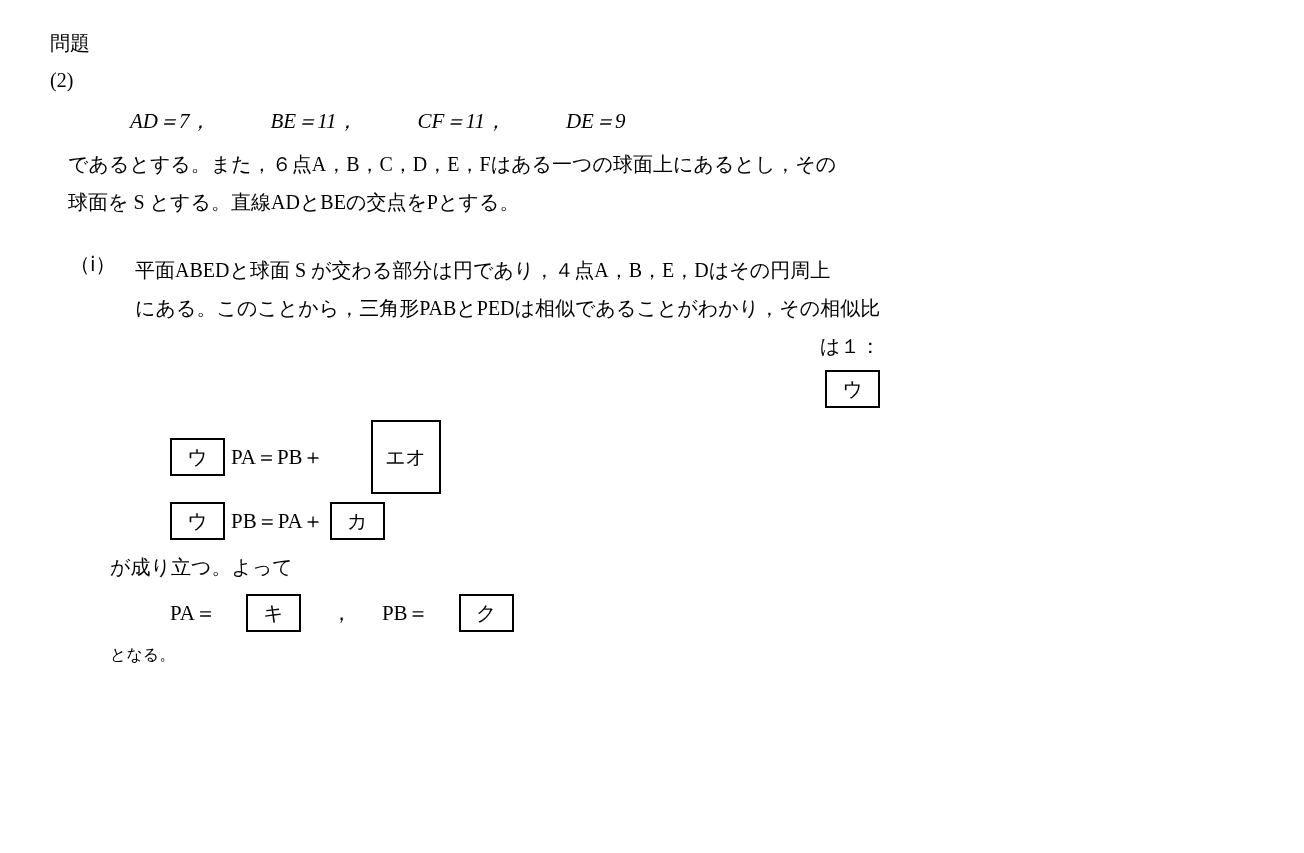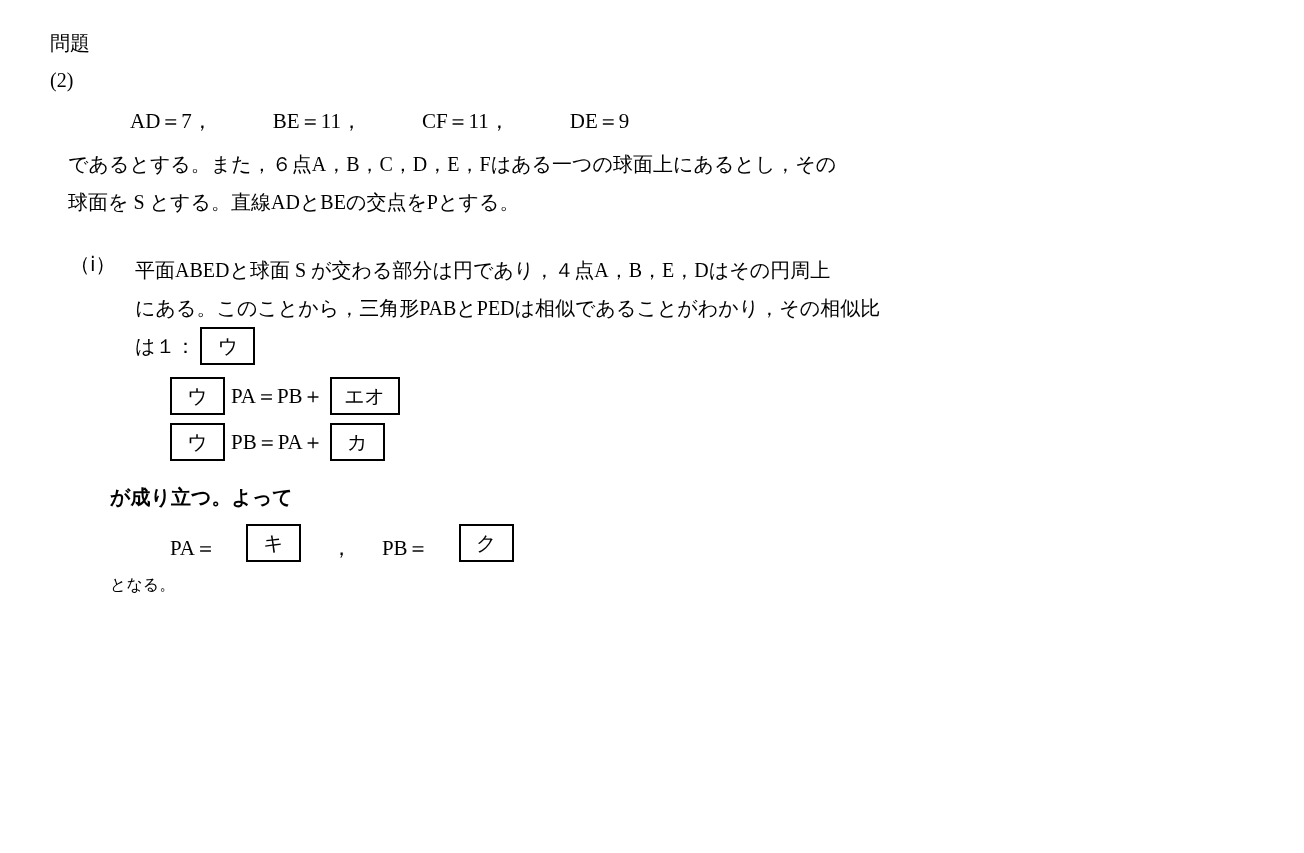--- a/index.html
+++ b/index.html
@@ -43,20 +43,21 @@
       font-size: 20px;
       line-height: 1.8;
     }
 
     .equations-line {
       display: flex;
       align-items: center;
       gap: 60px;
       margin: 10px 0 10px 80px;
       font-size: 21px;
+      font-style: italic;
     }
 
     .description-text {
       font-size: 20px;
       line-height: 1.9;
       margin-left: 18px;
       margin-bottom: 20px;
     }
 
     .sub-problem {
@@ -91,25 +92,26 @@
       vertical-align: middle;
       font-size: 20px;
       line-height: 1.5;
     }
 
     .answer-box-wide {
       display: inline-block;
       border: 2px solid #000;
       min-width: 70px;
       min-height: 35px;
-      padding: 2px 12px;
+      padding: 20px 12px;
       text-align: center;
       vertical-align: middle;
       font-size: 20px;
       line-height: 1.5;
+      margin-left: 41px;
     }
 
     .formula-line {
       display: flex;
       align-items: center;
       gap: 6px;
       margin: 8px 0 8px 100px;
       font-size: 21px;
     }
 
@@ -118,25 +120,26 @@
       font-size: 20px;
       line-height: 1.9;
     }
 
     .ratio-line {
       display: flex;
       align-items: flex-end;
       gap: 5px;
       font-size: 20px;
       line-height: 1.9;
+      flex-direction: column;
     }
 
     .pa-pb-line {
       display: flex;
-      align-items: flex-end;
+      align-items: center;
       gap: 30px;
       margin: 8px 0 8px 100px;
       font-size: 21px;
     }
 
     .conclusion-text {
       margin-left: 40px;
       font-size: 16px;
       line-height: 1.9;
       margin-top: 8px;
@@ -184,21 +187,21 @@
     <span>PA＝PB＋</span>
     <span class="answer-box-wide">エオ</span>
   </div>
 
   <div class="formula-line">
     <span class="answer-box">ウ</span>
     <span>PB＝PA＋</span>
     <span class="answer-box">カ</span>
   </div>
 
-  <div class="indent-text-2" style="margin-left:40px; margin-top:17px;font-weight:bold;">が成り立つ。よって</div>
+  <div class="indent-text-2" style="margin-left:40px; margin-top:8px;">が成り立つ。よって</div>
 
   <div class="pa-pb-line">
     <span>PA＝</span>
     <span class="answer-box">キ</span>
     <span>，</span>
     <span>PB＝</span>
     <span class="answer-box">ク</span>
   </div>
 
   <div class="conclusion-text">となる。</div>

